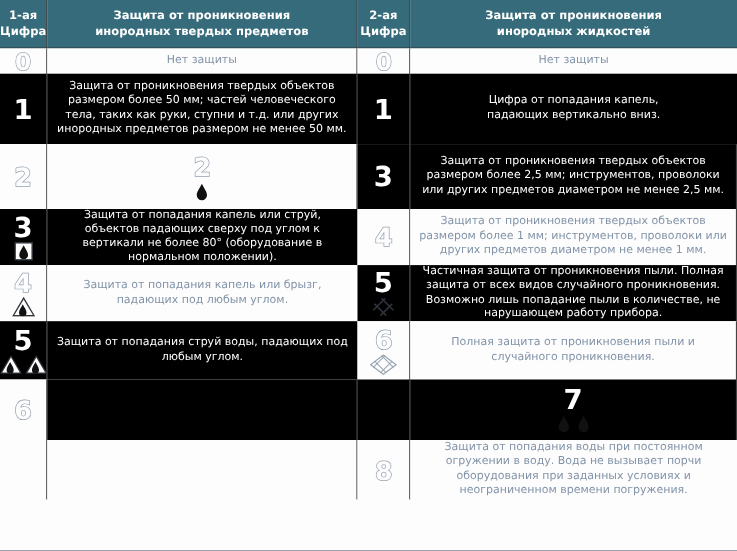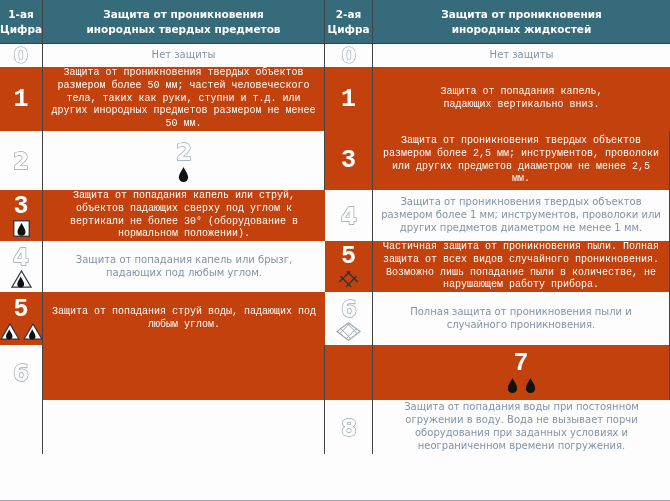--- a/index.html
+++ b/index.html
@@ -7,21 +7,21 @@
         font-family:"DejaVu Sans","Liberation Sans",sans-serif;border-bottom:1px solid #9aa3ad;box-sizing:border-box;}
   .tbl{display:grid;width:670px;height:501px;
        grid-template-columns:43px 282px 48px 297px;
        grid-template-rows:44px 23px 64px 59px 51px 51px 53px 55px 54px 47px;}
   .cell{display:flex;flex-direction:column;align-items:center;justify-content:center;
         text-align:center;box-sizing:border-box;overflow:hidden;}
   .bR{border-right:1px solid #444;}
   .head{background:#356b7a;color:#fff;font-size:10.5px;font-weight:bold;
         line-height:1.35;border-bottom:1px solid #30444c;white-space:pre-line;}
   .light{background:#fdfdfd;color:#8293a8;}
-  .dark{background:#c2410c;color:#ffffff;font-family:Liberation Mono, monospace;}
+  .dark{background:#000000;color:#ffffff;}
   .desc{font-size:10px;line-height:1.28;padding:2px 8px;white-space:pre-line;font-weight:500;}
   .digit-solid{font-size:25px;font-weight:bold;color:#fff;line-height:1;}
   .digit-svg{display:block;}
   .digit-outline{font-family:"DejaVu Sans","Liberation Sans",sans-serif;font-size:23px;font-weight:bold;
         fill:#fdfdfd;stroke:#94a0af;stroke-width:1.3px;paint-order:stroke fill;}
   .iconrow{display:flex;gap:3px;align-items:center;justify-content:center;margin-top:1px;}
 </style>
 </head>
 <body>
 
@@ -59,21 +59,21 @@
   </div>
   <div class="cell light desc">Нет защиты</div>
 
   <div class="cell dark bR">
     <span class="digit-solid">1</span>
   </div>
   <div class="cell dark bR desc">Защита от проникновения твердых объектов размером более 50 мм; частей человеческого тела, таких как руки, ступни и т.д. или других инородных предметов размером не менее 50 мм.</div>
   <div class="cell dark bR">
     <span class="digit-solid">1</span>
   </div>
-  <div class="cell dark desc">Защита от попадания капель,
+  <div class="cell dark desc">Цифра от попадания капель,
 падающих вертикально вниз.</div>
 
   <div class="cell light bR">
     <svg class="digit-svg" width="30" height="27" viewBox="0 0 30 27">
           <text class="digit-outline" x="15" y="22" text-anchor="middle">2</text>
         </svg>
   </div>
   <div class="cell light bR">
     <svg class="digit-svg" width="30" height="27" viewBox="0 0 30 27">
           <text class="digit-outline" x="15" y="22" text-anchor="middle">2</text>
@@ -93,21 +93,21 @@
     <span class="digit-solid">3</span>
     <span class="iconrow">
       <svg width="17" height="17" viewBox="0 0 18 18">
         <rect x="0.8" y="0.8" width="16.4" height="16.4" fill="#fdfdfd" stroke="#33383f" stroke-width="1.4"></rect>
         <g transform="translate(2.2,2.2) scale(0.85)">
               <use href="#dropP" fill="#111"></use>
             </g>
       </svg>
     </span>
   </div>
-  <div class="cell dark desc">Защита от попадания капель или струй, объектов падающих сверху под углом к вертикали не более 30° (оборудование в нормальном положении).</div>
+  <div class="cell dark desc">Защита от попадания капель или струй, объектов падающих сверху под углом к вертикали не более 80° (оборудование в нормальном положении).</div>
 
   <div class="cell light bR">
     <svg class="digit-svg" width="30" height="27" viewBox="0 0 30 27">
           <text class="digit-outline" x="15" y="22" text-anchor="middle">4</text>
         </svg>
   </div>
   <div class="cell light bR desc">Защита от проникновения твердых объектов размером более 1 мм; инструментов, проволоки или других предметов диаметром не менее 1 мм.</div>
   <div class="cell light bR">
     <svg class="digit-svg" width="30" height="24" viewBox="0 0 30 24">
           <text class="digit-outline" x="15" y="20" text-anchor="middle">4</text>

